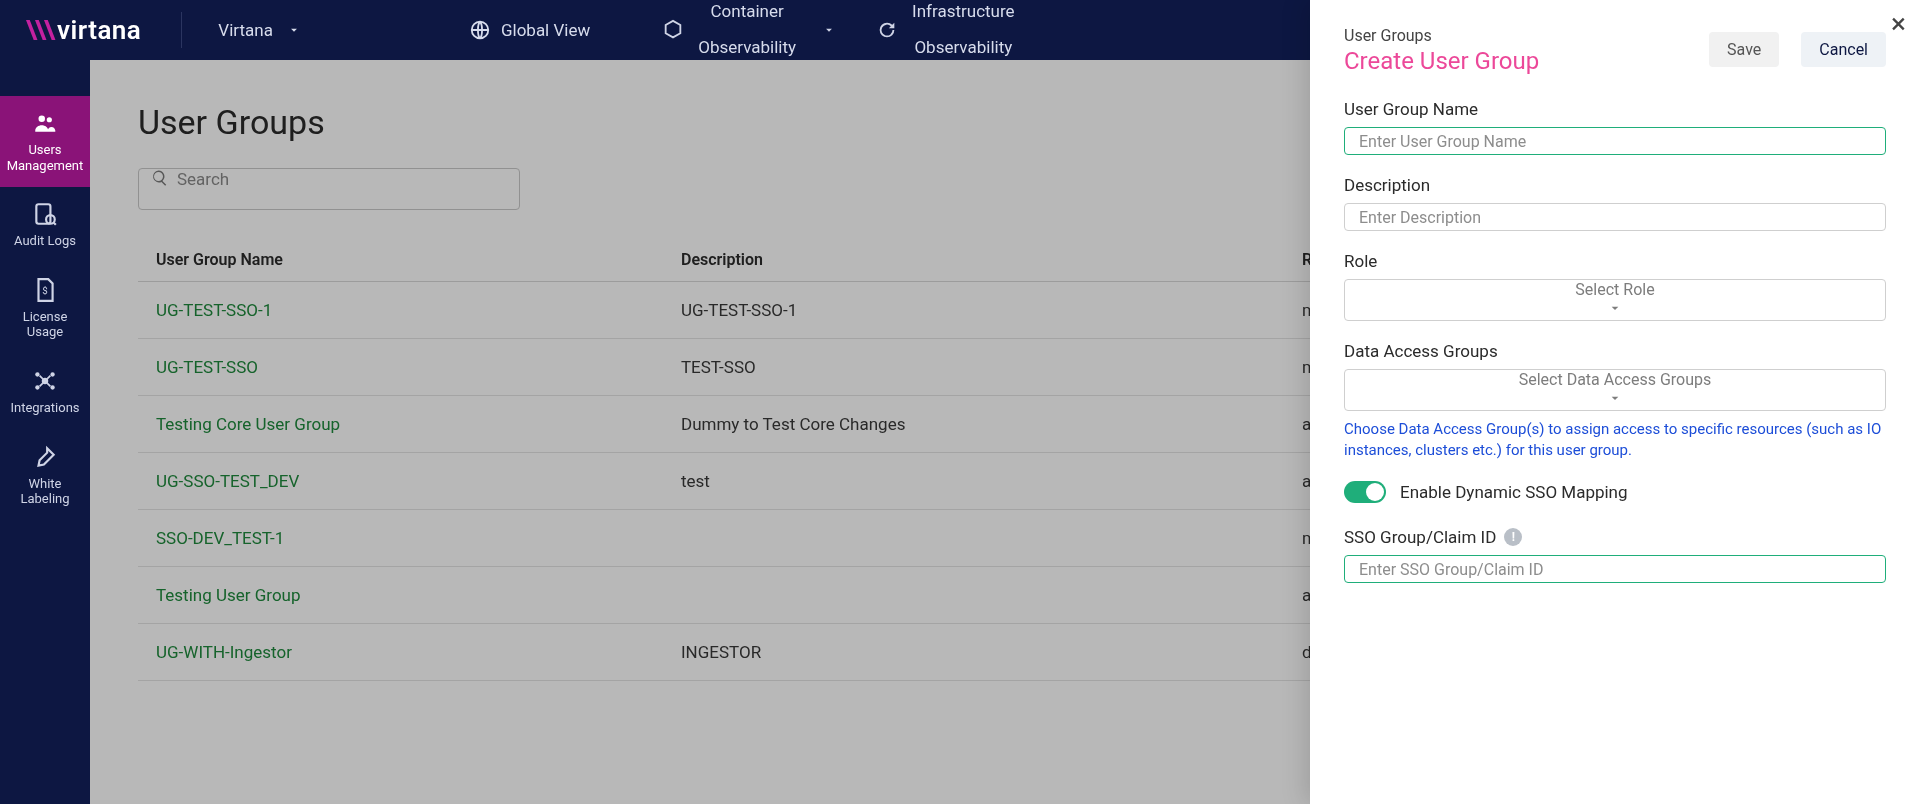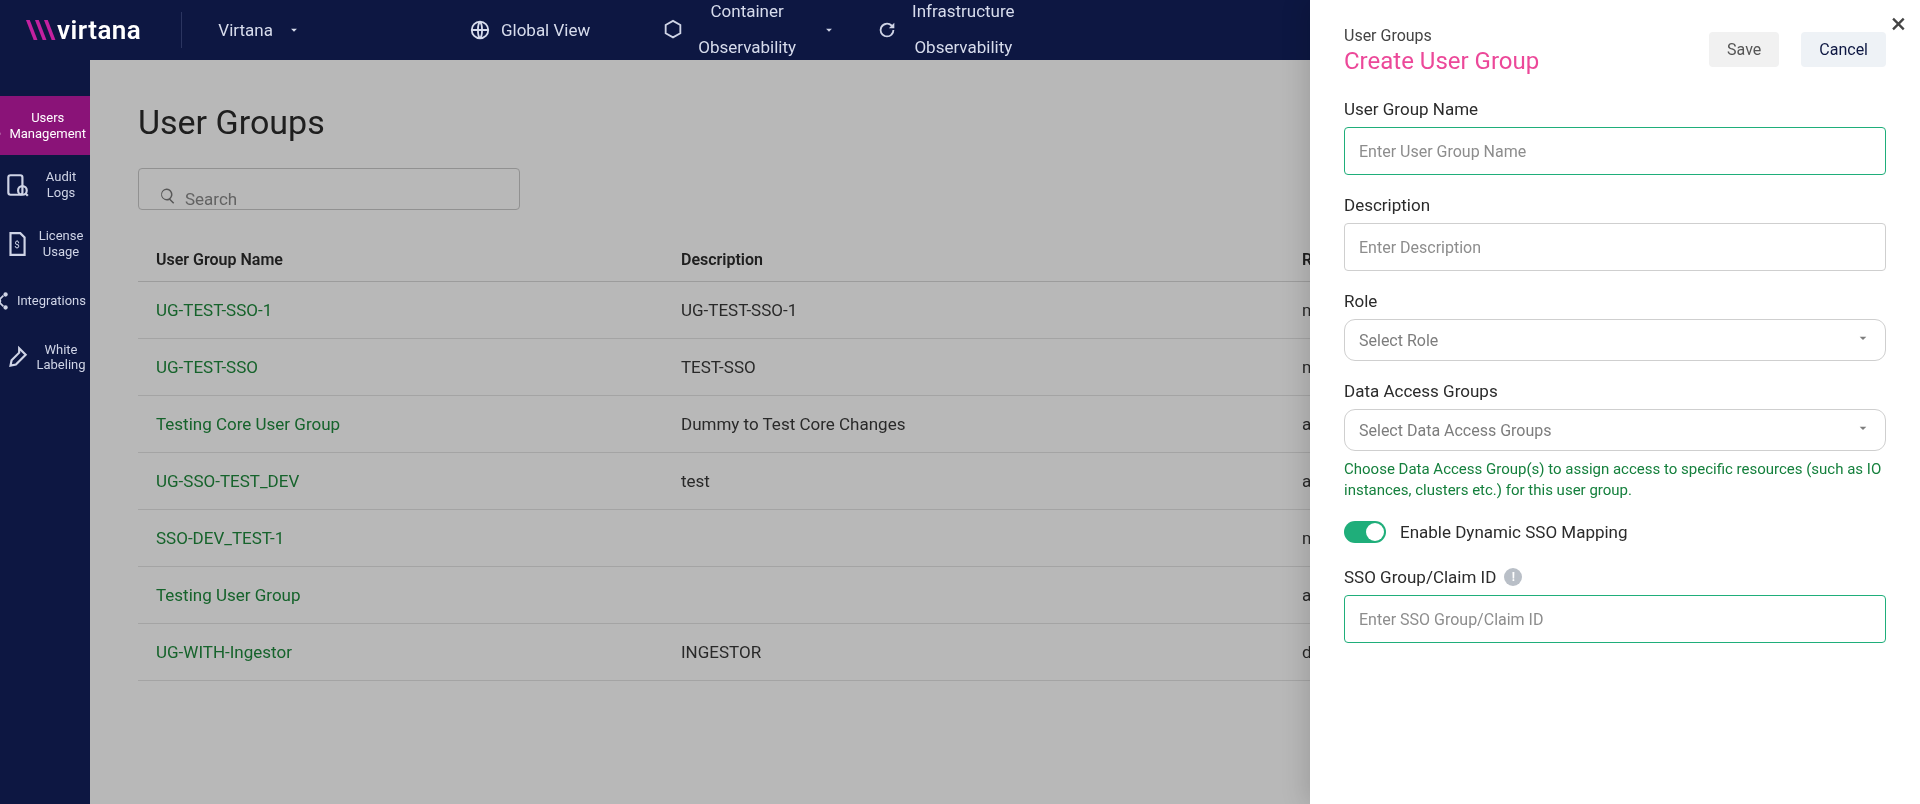--- a/index.html
+++ b/index.html
@@ -10,28 +10,28 @@
 .logo { display: flex; align-items: center; gap: 4px; padding: 0 26px; font-size: 26px; font-weight: 600; color: #fff; letter-spacing: 0.5px; }
 .logo-slashes { color: #c421a0; font-weight: 700; letter-spacing: -2px; }
 .nav-div { width: 1px; height: 36px; background: #2b3560; margin: 0 14px; }
 .nav-item { display: flex; align-items: center; gap: 10px; padding: 0 22px; font-size: 17px; color: #d7dcec; cursor: pointer; }
 .nav-item.two-line { flex-direction: column; gap: 16px; line-height: 1.15; text-align: left; }
 .nav-icon { width: 22px; height: 22px; display: inline-flex; align-items: center; justify-content: center; }
 .chev { width: 14px; height: 14px; }
 
 
 .sidebar { position: absolute; left: 0; top: 60px; width: 90px; height: 744px; background: #0d1742; display: flex; flex-direction: column; align-items: stretch; padding-top: 36px; }
-.side-item { display: flex; flex-direction: row; align-items: center; justify-content: flex-end; gap: 6px; padding: 14px 4px; color: #cfd4e6; font-size: 13px; text-align: center; cursor: pointer; line-height: 1.2; }
+.side-item { display: flex; flex-direction: column; align-items: center; justify-content: space-between; gap: 6px; padding: 14px 4px; color: #cfd4e6; font-size: 13px; text-align: center; cursor: pointer; line-height: 1.2; }
 .side-item.active { background: #8a1378; color: #fff; }
 .side-icon { width: 26px; height: 26px; display: inline-flex; align-items: center; justify-content: center; }
 
 
 .main { position: absolute; left: 90px; top: 60px; right: 0; bottom: 0; background: #fff; padding: 42px 48px; }
 .page-title { font-size: 34px; font-weight: 400; color: #2b2b2b; margin-bottom: 26px; }
-.search-box { width: 382px; height: 42px; border: 1px solid #c9c9c9; border-radius: 4px; display: flex; align-items: flex-end; padding: 0 20px; color: #7a7a7a; margin-bottom: 28px; }
+.search-box { width: 382px; height: 42px; border: 1px solid #c9c9c9; border-radius: 4px; display: flex; align-items: flex-start; padding: 0 12px; color: #7a7a7a; margin-bottom: 28px; }
 .search-box input { border: none; outline: none; flex: 1; font-size: 17px; color: #333; margin-left: 8px; background: transparent; }
 .search-box input::placeholder { color: #8a8a8a; }
 
 .table { width: 100%; border-collapse: collapse; }
 .table th { text-align: left; font-size: 16px; font-weight: 600; color: #2c2c2c; padding: 12px 18px; border-bottom: 1px solid #d9d9d9; }
 .table td { font-size: 17px; color: #3a3a3a; padding: 18px 18px; border-bottom: 1px solid #e4e4e4; }
 .table td.name-cell { color: #1f8a3d; }
 
 
 .dim { position: absolute; left: 0; top: 0; right: 0; bottom: 0; background: rgba(0,0,0,0.28); }
@@ -41,25 +41,25 @@
 .panel-close { position: absolute; top: 10px; right: 14px; font-size: 28px; color: #444; cursor: pointer; line-height: 1; }
 .panel-kicker { font-size: 16px; color: #444; }
 .panel-title { font-size: 24px; color: #ec4899; margin-top: 2px; margin-bottom: 24px; }
 .panel-actions { position: absolute; top: 32px; right: 34px; display: flex; gap: 22px; }
 .btn { padding: 8px 18px; border-radius: 4px; font-size: 16px; cursor: pointer; border: none; }
 .btn-save { background: #f1f1f1; color: #555; }
 .btn-cancel { background: #eef2f6; color: #0d1742; }
 
 .field { margin-bottom: 20px; }
 .field-label { font-size: 17px; color: #2b2b2b; margin-bottom: 8px; display: flex; align-items: center; gap: 8px; }
-.text-input { width: 100%; height: 48px; border: 1.5px solid #1fae7a; border-radius: 4px; padding: 0 14px; font-size: 16px; color: #333; outline: none; }
+.text-input { width: 100%; height: 28px; border: 1.5px solid #1fae7a; border-radius: 4px; padding: 0 14px; font-size: 16px; color: #333; outline: none; }
 .text-input.plain { border-color: #cfcfcf; }
 .text-input::placeholder { color: #8d8d8d; }
-.select { width: 100%; height: 42px; border: 1px solid #cfcfcf; border-radius: 11px; padding: 0 14px; display: flex; align-items: center; justify-content: space-between; color: #7d7d7d; font-size: 16px; cursor: pointer; }
-.helper { font-size: 15px; color: #15803d; line-height: 1.4; margin-top: 8px; }
+.select { width: 100%; height: 42px; border: 1px solid #cfcfcf; border-radius: 4px; padding: 0 14px; display: flex; align-items: center; justify-content: space-between; color: #7d7d7d; font-size: 16px; cursor: pointer; flex-direction: column; }
+.helper { font-size: 15px; color: #1d4ed8; line-height: 1.4; margin-top: 8px; }
 
 .toggle-row { display: flex; align-items: center; gap: 14px; margin: 20px 0 24px; }
 .toggle { width: 42px; height: 22px; border-radius: 12px; background: #1fae7a; position: relative; cursor: pointer; }
 .toggle::after { content: ""; position: absolute; right: 2px; top: 2px; width: 18px; height: 18px; border-radius: 50%; background: #fff; }
 .toggle-label { font-size: 17px; color: #2b2b2b; }
 
 .info-dot { width: 18px; height: 18px; border-radius: 50%; background: #b9bfc7; color: #fff; font-size: 12px; display: inline-flex; align-items: center; justify-content: center; font-weight: 700; }
 
 svg { fill: currentColor; }
 </style>

